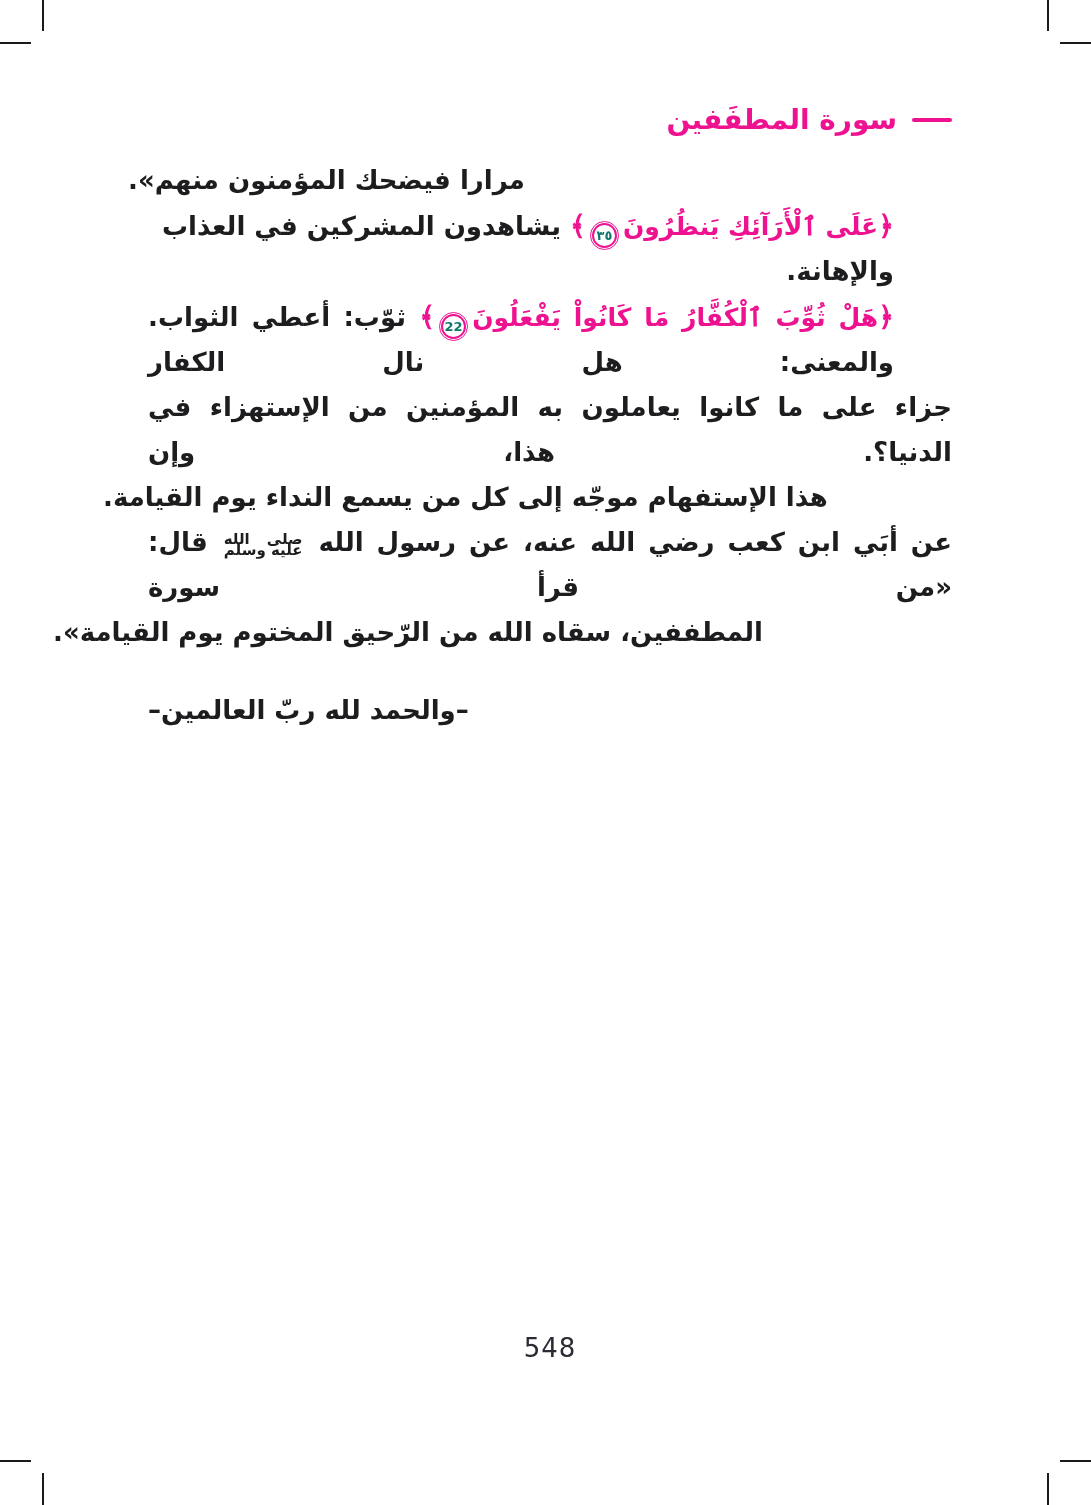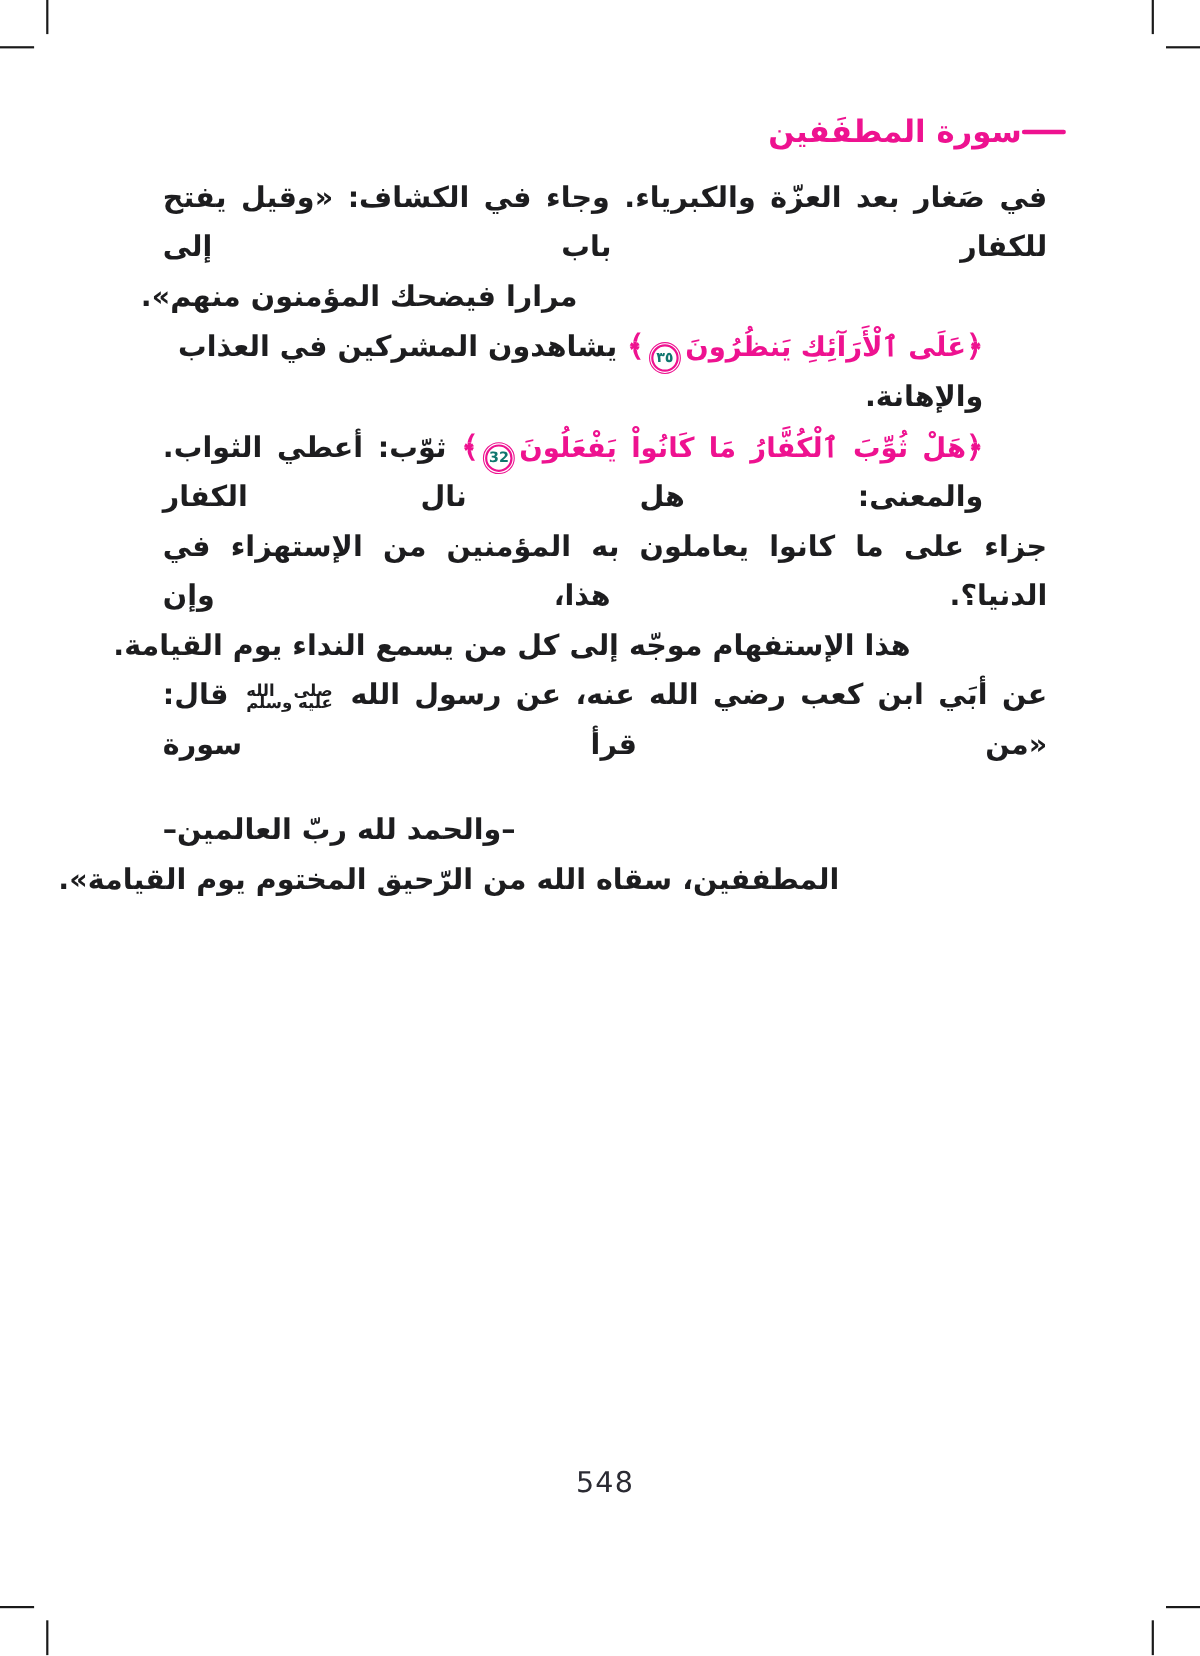--- a/index.html
+++ b/index.html
@@ -13,22 +13,22 @@
   .tl-h { left:0;     top:42px;    width:31px; height:2px;  }
   .tr-v { left:1047px;top:0;       width:2px;  height:31px; }
   .tr-h { left:1060px;top:42px;    width:31px; height:2px;  }
   .bl-h { left:0;     top:1460px;  width:31px; height:2px;  }
   .bl-v { left:42px;  top:1473px;  width:2px;  height:32px; }
   .br-h { left:1060px;top:1460px;  width:31px; height:2px;  }
   .br-v { left:1047px;top:1473px;  width:2px;  height:32px; }
 
   
   .header {
-    position:absolute; top:100px; right:122px; height:40px;
-    display:flex; align-items:center; gap:0; direction:rtl;
+    position:absolute; top:100px; right:139px; height:40px;
+    display:flex; align-items:center; gap:15px; direction:rtl;
   }
   .header-dash { display:inline-block; width:40px; height:4px; background:#EE1290; border-radius:2px; }
   .header-title { color:#EE1290; font-size:28px; font-weight:bold; line-height:40px; }
 
   
   .body-block {
     position:absolute; top:158px; left:148px; right:139px;
     direction:rtl; color:#1d1d1f; font-size:26px; font-weight:bold; line-height:45px;
   }
   .ln { min-height:45px; }
@@ -74,41 +74,40 @@
   <div class="crop br-h"></div>
   <div class="crop br-v"></div>
 
   <div class="header">
     <span class="header-dash"></span>
     <span class="header-title">سورة المطفَفين</span>
   </div>
 
   <div class="body-block">
 
-    <div class="ln j">في صَغار بعد العزّة والكبرياء. وجاء في الكشاف: «وقيل يفتح للكفار باب إلى</div>
     <div class="ln c c-sm">مرارا فيضحك المؤمنون منهم».</div>
 
     <div class="ln r vindent">
       <span class="q"><span class="orn">﴿</span><span>عَلَى ٱلْأَرَآئِكِ يَنظُرُونَ</span><span class="ayah-num">٣٥</span><span class="orn">﴾</span></span>
       <span>يشاهدون المشركين في العذاب والإهانة.</span>
     </div>
 
     <div class="ln j vindent">
-      <span class="q"><span class="orn">﴿</span><span>هَلْ ثُوِّبَ ٱلْكُفَّارُ مَا كَانُواْ يَفْعَلُونَ</span><span class="ayah-num">32</span><span class="orn">﴾</span></span>
+      <span class="q"><span class="orn">﴿</span><span>هَلْ ثُوِّبَ ٱلْكُفَّارُ مَا كَانُواْ يَفْعَلُونَ</span><span class="ayah-num">22</span><span class="orn">﴾</span></span>
       <span>ثوّب: أعطي الثواب. والمعنى: هل نال الكفار</span>
     </div>
 
     <div class="ln j">جزاء على ما كانوا يعاملون به المؤمنين من الإستهزاء في الدنيا؟. هذا، وإن</div>
     <div class="ln c c-md">هذا الإستفهام موجّه إلى كل من يسمع النداء يوم القيامة.</div>
 
     <div class="ln j">
       <span>عن أبَي ابن كعب رضي الله عنه، عن رسول الله</span>
       <span class="salawat"><span style="display:block">صلى الله</span><span style="display:block">عليه وسلم</span></span>
       <span>قال: «من قرأ سورة</span>
     </div>
+    <div class="ln c c-lg">المطففين، سقاه الله من الرّحيق المختوم يوم القيامة».</div>
+
     <div class="ln c closing">–والحمد لله ربّ العالمين–</div>
-
-    <div class="ln c c-lg">المطففين، سقاه الله من الرّحيق المختوم يوم القيامة».</div>
   </div>
 
   <div class="page-number">548</div>
 
 </div>
 
 </body></html>

